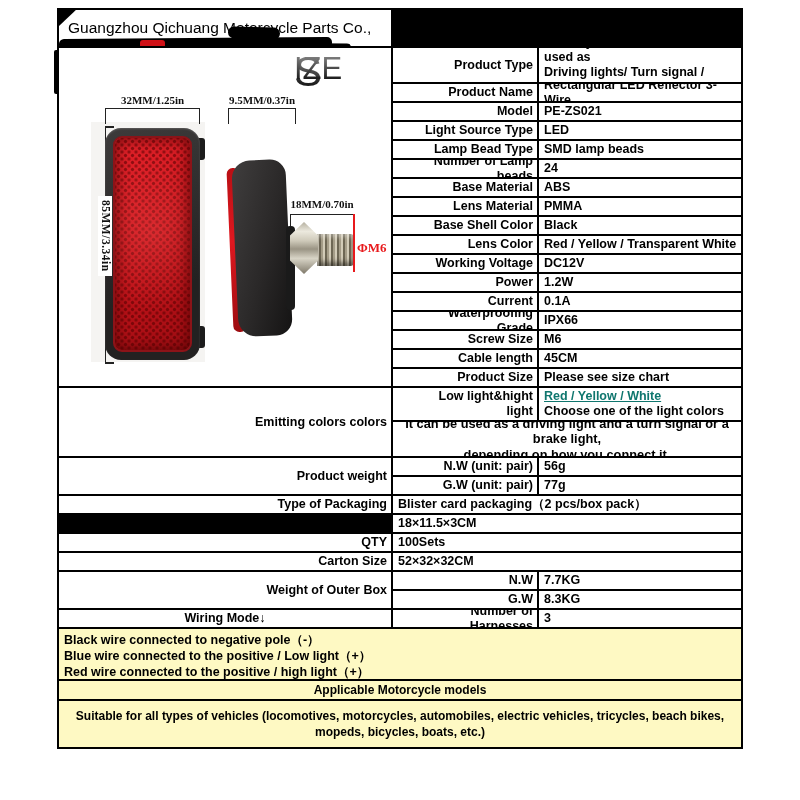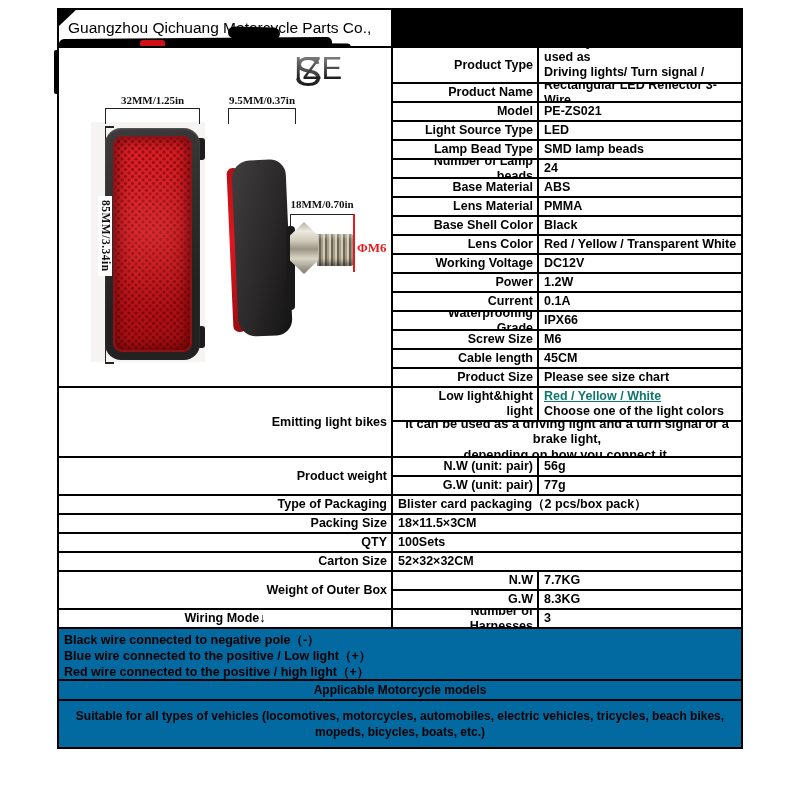--- a/index.html
+++ b/index.html
@@ -61,21 +61,21 @@
   .post{left:227px;top:178px;width:9px;height:84px;background:#1a1a1a;border-radius:4px;z-index:2;}
   .nut{left:231px;top:174px;width:28px;height:52px;z-index:3;
        clip-path:polygon(50% 0,100% 26%,100% 74%,50% 100%,0 74%,0 26%);
        background:linear-gradient(180deg,#b5b0a0 0%,#ece9de 18%,#cfcaba 36%,#9a9484 52%,#d8d4c6 70%,#7f796a 100%);}
   .screw{left:258px;top:186px;width:37px;height:32px;border-radius:0 4px 4px 0;z-index:2;
          background:repeating-linear-gradient(90deg,#d2cbb7 0 2px,#6e6754 2px 4px,#a59d88 4px 6px);
          box-shadow:inset 0 3px 4px rgba(255,255,255,.35), inset 0 -4px 5px rgba(0,0,0,.45);}
   .dia-line{left:294px;top:166px;width:2px;height:58px;background:#e8191c;z-index:3;}
   .m6{left:298px;top:192px;font-family:"Liberation Serif", serif;font-weight:700;font-size:13px;color:#e8191c;z-index:3;}
   
-  .bx{border:2px solid #000;margin-top:-2px;background:#0369a1;box-sizing:border-box;}
+  .bx{border:2px solid #000;margin-top:-2px;background:#fef9c3;box-sizing:border-box;}
   .wires{height:54px;padding:3px 5px;font-weight:700;font-size:12.5px;line-height:16px;}
   .statement{height:52px;display:flex;align-items:center;justify-content:center;font-size:29px;font-weight:400;}
   .applic{height:22px;display:flex;align-items:center;justify-content:center;font-size:12px;font-weight:700;}
   .suitable{height:50px;display:flex;align-items:center;justify-content:center;text-align:center;
             font-size:12px;font-weight:700;line-height:16px;padding:0 10px;}
 </style>
 </head>
 <body>
 
 <div id="canvas">
@@ -160,37 +160,36 @@
       <div class="c val" style="grid-area:14/3">0.1A</div>
       <div class="c lbl" style="grid-area:15/2">Waterproofing Grade</div>
       <div class="c val" style="grid-area:15/3">IPX66</div>
       <div class="c lbl" style="grid-area:16/2">Screw Size</div>
       <div class="c val" style="grid-area:16/3">M6</div>
       <div class="c lbl" style="grid-area:17/2">Cable length</div>
       <div class="c val" style="grid-area:17/3">45CM</div>
       <div class="c lbl" style="grid-area:18/2">Product Size</div>
       <div class="c val" style="grid-area:18/3">Please see size chart</div>
 
-      <div class="c lbl" style="grid-area:19/1/21/2">Emitting light bikes</div>
+      <div class="c lbl" style="grid-area:19/1/21/2">Emitting colors colors</div>
       <div class="c lbl" style="grid-area:19/2">Low light&amp;hight  light</div>
       <div class="c val" style="grid-area:19/3">
         <span class="stack"><span class="redtxt">Red / Yellow / White</span><span>Choose one of the light colors</span></span>
       </div>
       <div class="c ctr pre" style="grid-area:20/2/21/4;font-size:12.8px;">It can be used as a driving light and a turn signal or a brake light,
 depending on how you connect it.</div>
 
       <div class="c lbl" style="grid-area:21/1/23/2">Product weight</div>
       <div class="c lbl" style="grid-area:21/2">N.W (unit: pair)</div>
       <div class="c val" style="grid-area:21/3">56g</div>
       <div class="c lbl" style="grid-area:22/2">G.W (unit: pair)</div>
       <div class="c val" style="grid-area:22/3">77g</div>
 
       <div class="c lbl" style="grid-area:23/1">Type of Packaging</div>
       <div class="c val" style="grid-area:23/2/24/4">Blister card packaging（2 pcs/box pack）</div>
-      <div class="c lbl" style="grid-area:24/1">Packing Size</div>
       <div class="c val" style="grid-area:24/2/25/4">18×11.5×3CM</div>
       <div class="c lbl" style="grid-area:25/1">QTY</div>
       <div class="c val" style="grid-area:25/2/26/4">100Sets</div>
       <div class="c lbl" style="grid-area:26/1">Carton Size</div>
       <div class="c val" style="grid-area:26/2/27/4">52×32×32CM</div>
 
       <div class="c lbl" style="grid-area:27/1/29/2">Weight of Outer Box</div>
       <div class="c lbl" style="grid-area:27/2">N.W</div>
       <div class="c val" style="grid-area:27/3">7.7KG</div>
       <div class="c lbl" style="grid-area:28/2">G.W</div>

